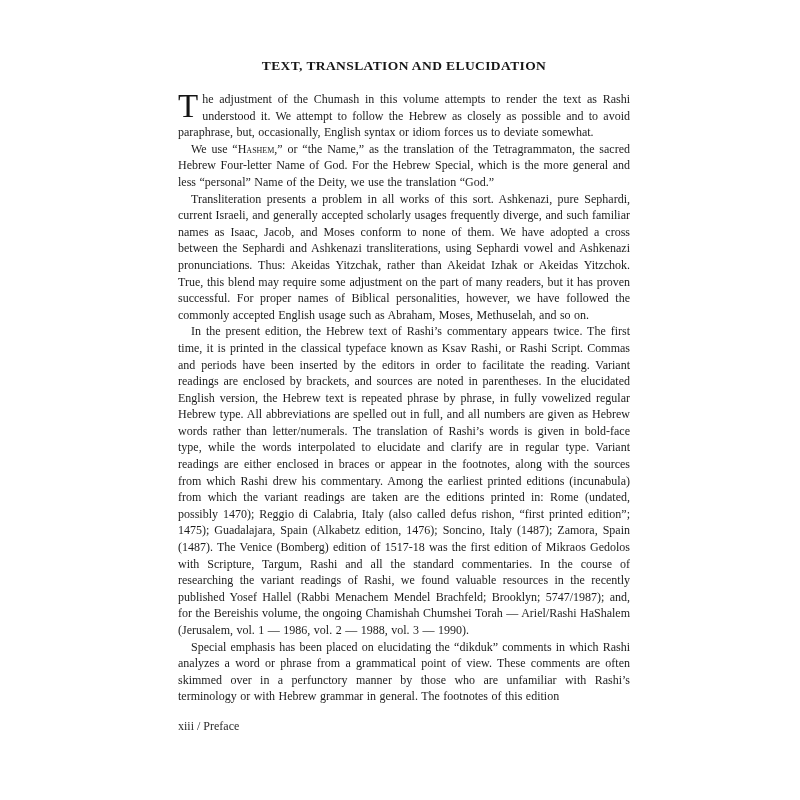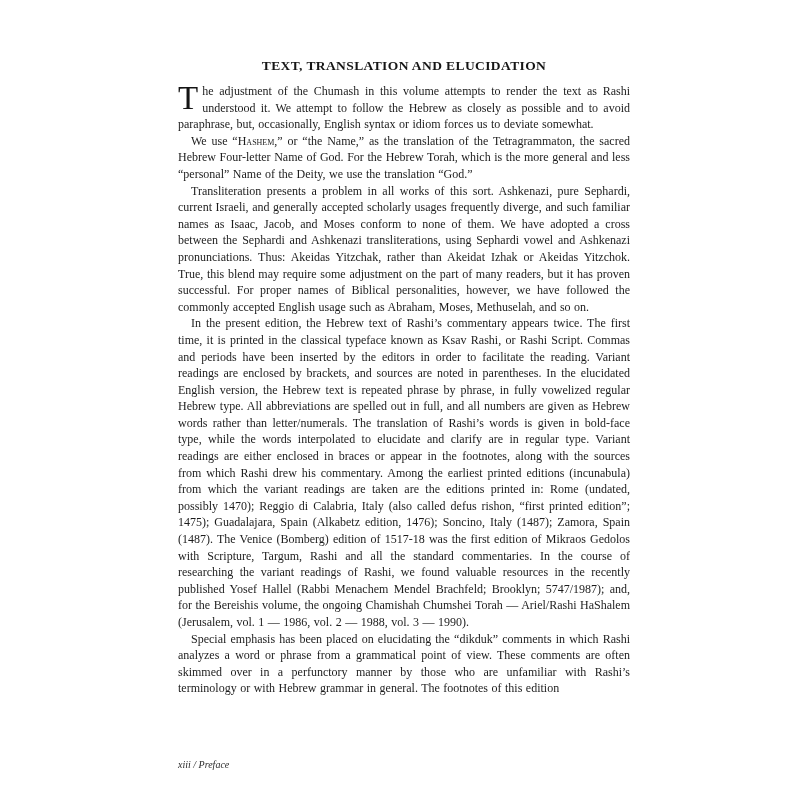--- a/index.html
+++ b/index.html
@@ -20,21 +20,21 @@
     position: absolute;
     left: 178px;
     top: 58px;
     width: 452px;
   }
   .title {
     font-size: 13.5px;
     font-weight: 700;
     letter-spacing: 0.4px;
     text-align: center;
-    margin: 0 0 9px 0;
+    margin: 0 0 17px 0;
     color: #161616;
   }
   .para {
     margin: 0;
     font-size: 12px;
     line-height: 16.6px;
     text-align: justify;
     word-spacing: 0.5px;
     color: #1c1c1c;
   }
@@ -48,35 +48,33 @@
     padding: 2px 4px 0 0;
     font-weight: 400;
     color: #141414;
   }
   .i  { }
   .sc { font-variant: small-caps; font-family: Liberation Serif, serif; }
   .footer {
     position: absolute;
     left: 178px;
     top: 719px;
-    font-size: 10px;
-    font-style: italic;
+    font-size: 12px;
     color: #2a2a2a;
-    margin-top: 40px;
   }
 </style>
 </head>
 <body>
 
 <div class="page">
   <div class="text-column">
     <h1 class="title">TEXT, TRANSLATION AND ELUCIDATION</h1>
     <div id="paragraphs">
         <p class="para"><span class="dropcap">T</span><span>he adjustment of the </span><span class="i">Chumash</span><span> in this volume attempts to render the text as Rashi understood it. We attempt to follow the Hebrew as closely as possible and to avoid paraphrase, but, occasionally, English syntax or idiom forces us to deviate somewhat.</span></p>
-        <p class="para indent"><span>We use “</span><span class="sc">Hashem</span><span>,” or “the Name,” as the translation of the Tetragrammaton, the sacred Hebrew Four-letter Name of God. For the Hebrew </span><span class="i">Torah</span><span>, which is the more general and less “personal” Name of the Deity, we use the translation “God.”</span></p>
+        <p class="para indent"><span>We use “</span><span class="sc">Hashem</span><span>,” or “the Name,” as the translation of the Tetragrammaton, the sacred Hebrew Four-letter Name of God. For the Hebrew </span><span class="i">Special</span><span>, which is the more general and less “personal” Name of the Deity, we use the translation “God.”</span></p>
         <p class="para indent"><span>Transliteration presents a problem in all works of this sort. Ashkenazi, pure Sephardi, current Israeli, and generally accepted scholarly usages frequently diverge, and such familiar names as Isaac, Jacob, and Moses conform to none of them. We have adopted a cross between the Sephardi and Ashkenazi transliterations, using Sephardi vowel and Ashkenazi pronunciations. Thus: </span><span class="i">Akeidas Yitzchak</span><span>, rather than </span><span class="i">Akeidat Izhak</span><span> or </span><span class="i">Akeidas Yitzchok</span><span>. True, this blend may require some adjustment on the part of many readers, but it has proven successful. For proper names of Biblical personalities, however, we have followed the commonly accepted English usage such as Abraham, Moses, Methuselah, and so on.</span></p>
         <p class="para indent"><span>In the present edition, the Hebrew text of Rashi’s commentary appears twice. The first time, it is printed in the classical typeface known as </span><span class="i">Ksav Rashi</span><span>, or Rashi Script. Commas and periods have been inserted by the editors in order to facilitate the reading. Variant readings are enclosed by brackets, and sources are noted in parentheses. In the elucidated English version, the Hebrew text is repeated phrase by phrase, in fully vowelized regular Hebrew type. All abbreviations are spelled out in full, and all numbers are given as Hebrew words rather than letter/numerals. The translation of Rashi’s words is given in bold-face type, while the words interpolated to elucidate and clarify are in regular type. Variant readings are either enclosed in braces or appear in the footnotes, along with the sources from which Rashi drew his commentary. Among the earliest printed editions (incunabula) from which the variant readings are taken are the editions printed in: Rome (undated, possibly 1470); Reggio di Calabria, Italy (also called </span><span class="i">defus rishon</span><span>, “first printed edition”; 1475); Guadalajara, Spain (Alkabetz edition, 1476); Soncino, Italy (1487); Zamora, Spain (1487). The Venice (Bomberg) edition of 1517-18 was the first edition of </span><span class="i">Mikraos Gedolos</span><span> with Scripture, </span><span class="i">Targum, Rashi</span><span> and all the standard commentaries. In the course of researching the variant readings of Rashi, we found valuable resources in the recently published </span><span class="i">Yosef Hallel</span><span> (Rabbi Menachem Mendel Brachfeld; Brooklyn; 5747/1987); and, for the </span><span class="i">Bereishis</span><span> volume, the ongoing </span><span class="i">Chamishah Chumshei Torah — Ariel/Rashi HaShalem</span><span> (Jerusalem, vol. 1 — 1986, vol. 2 — 1988, vol. 3 — 1990).</span></p>
         <p class="para indent"><span>Special emphasis has been placed on elucidating the “</span><span class="i">dikduk</span><span>” comments in which Rashi analyzes a word or phrase from a grammatical point of view. These comments are often skimmed over in a perfunctory manner by those who are unfamiliar with Rashi’s terminology or with Hebrew grammar in general. The footnotes of this edition</span></p>
       </div>
   </div>
   <div class="footer">
     <span>xiii / Preface</span>
   </div>
 </div>
 

